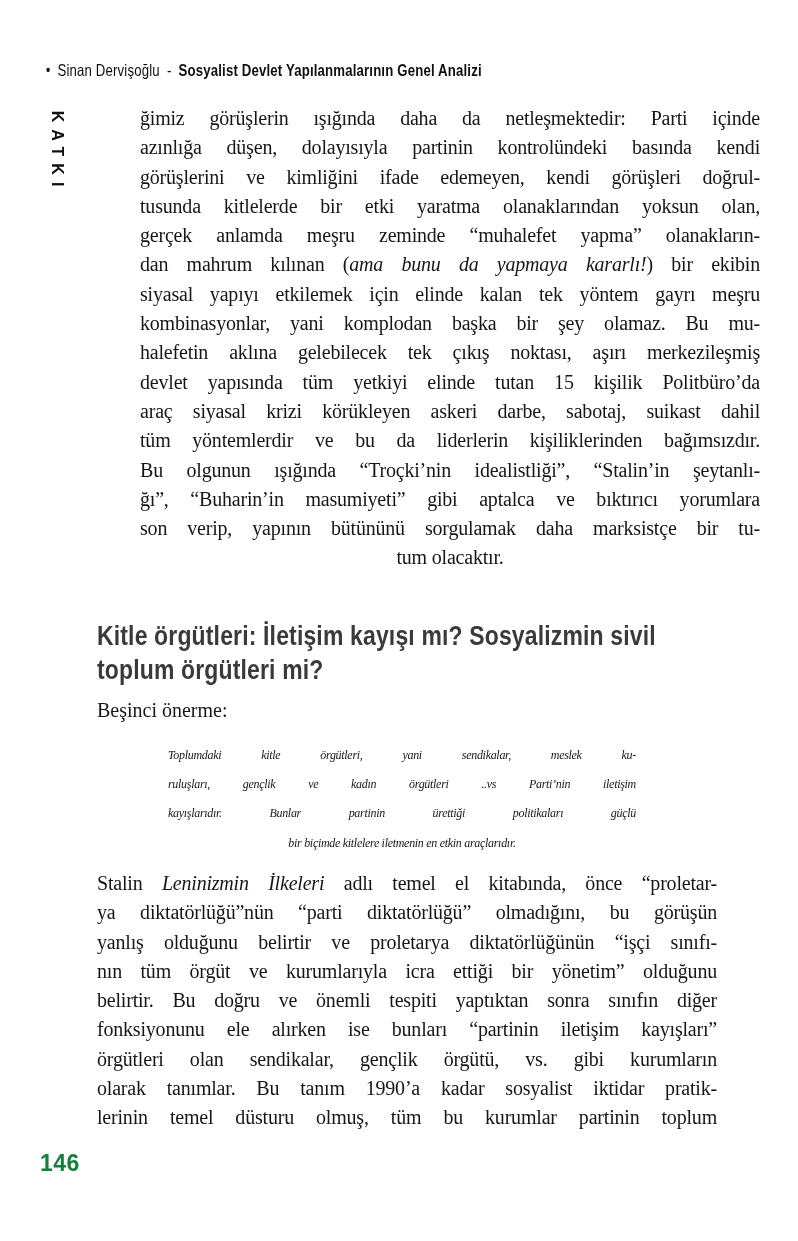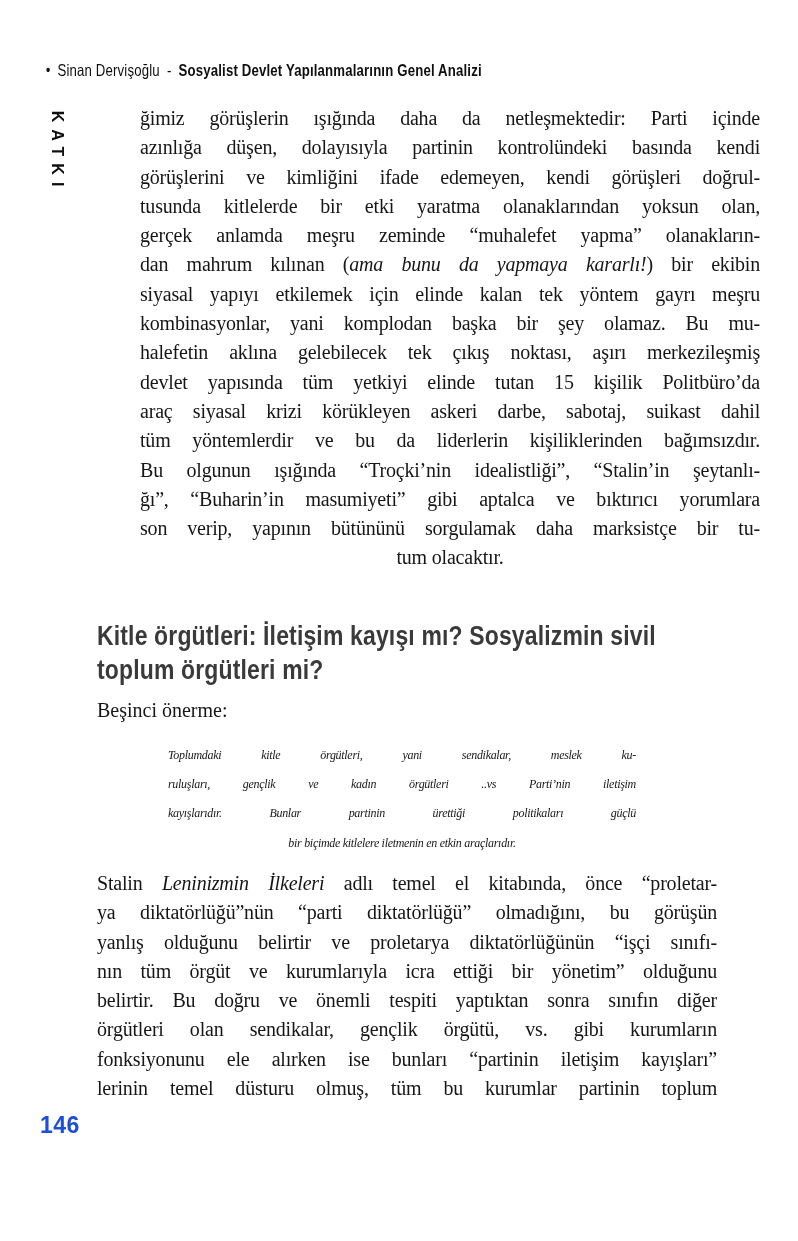--- a/index.html
+++ b/index.html
@@ -50,23 +50,23 @@
   .section-heading .line{text-align:left;text-align-last:auto;}
   
   .proposition{position:absolute;left:97px;top:699px;font-size:20px;font-family:Liberation Serif, serif;}
   
   .quote{
     position:absolute;left:168px;top:741px;width:468px;
     font-size:12px;font-style:italic;line-height:29.2px;letter-spacing:-0.3px;
   }
   
   .page-number{
-    position:absolute;left:40px;top:1112px;
+    position:absolute;left:40px;top:1150px;
     font-family:"Liberation Sans","DejaVu Sans",sans-serif;
-    font-weight:700;font-size:23px;color:#1d4ed8;letter-spacing:.5px;
+    font-weight:700;font-size:23px;color:#15803d;letter-spacing:.5px;
   }
 </style>
 </head>
 <body>
 
 <div class="page">
 
   <div class="running-header">
     <span class="bullet">•</span>
     <span class="author">Sinan Dervişoğlu</span>
@@ -108,20 +108,21 @@
       <div class="line">kayışlarıdır. Bunlar partinin ürettiği politikaları güçlü</div>
       <div class="line noj">bir biçimde kitlelere iletmenin en etkin araçlarıdır.</div>
     </div>
 
   <div class="textblock para2">
       <div class="line"><span>Stalin </span><span class="it">Leninizmin İlkeleri</span><span> adlı temel el kitabında, önce “proletar-</span></div>
       <div class="line">ya diktatörlüğü”nün “parti diktatörlüğü” olmadığını, bu görüşün</div>
       <div class="line">yanlış olduğunu belirtir ve proletarya diktatörlüğünün “işçi sınıfı-</div>
       <div class="line">nın tüm örgüt ve kurumlarıyla icra ettiği bir yönetim” olduğunu</div>
       <div class="line">belirtir. Bu doğru ve önemli tespiti yaptıktan sonra sınıfın diğer</div>
+      <div class="line">fonksiyonunu ele alırken ise bunları “partinin iletişim kayışları”</div>
       <div class="line">örgütleri olan sendikalar, gençlik örgütü, vs. gibi kurumların</div>
-      <div class="line">fonksiyonunu ele alırken ise bunları “partinin iletişim kayışları”</div>
+      <div class="line">olarak tanımlar. Bu tanım 1990’a kadar sosyalist iktidar pratik-</div>
       <div class="line">lerinin temel düsturu olmuş, tüm bu kurumlar partinin toplum</div>
     </div>
 
   <div class="page-number">146</div>
 
 </div>
 
 </body></html>

